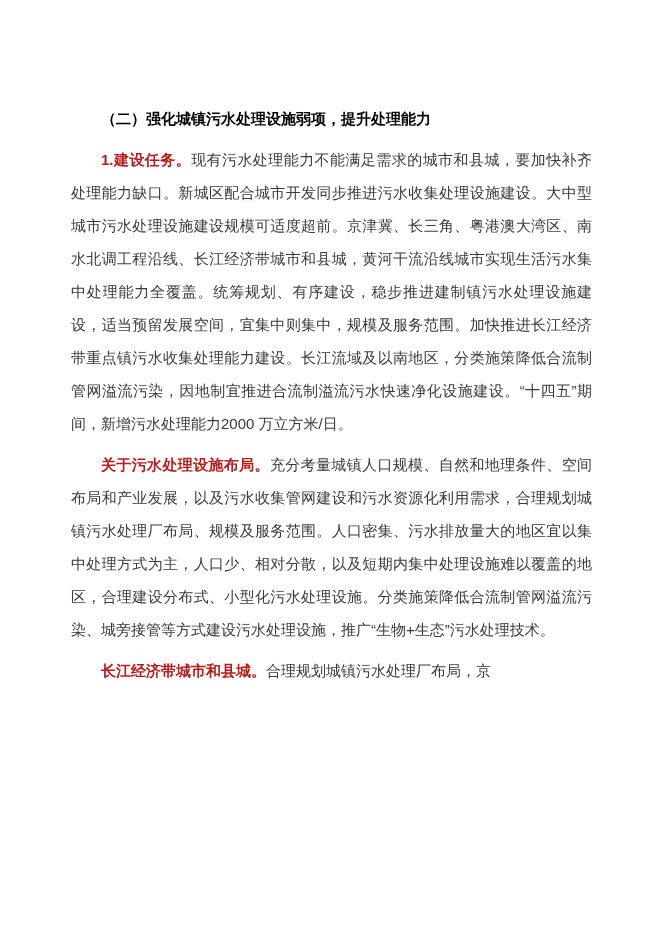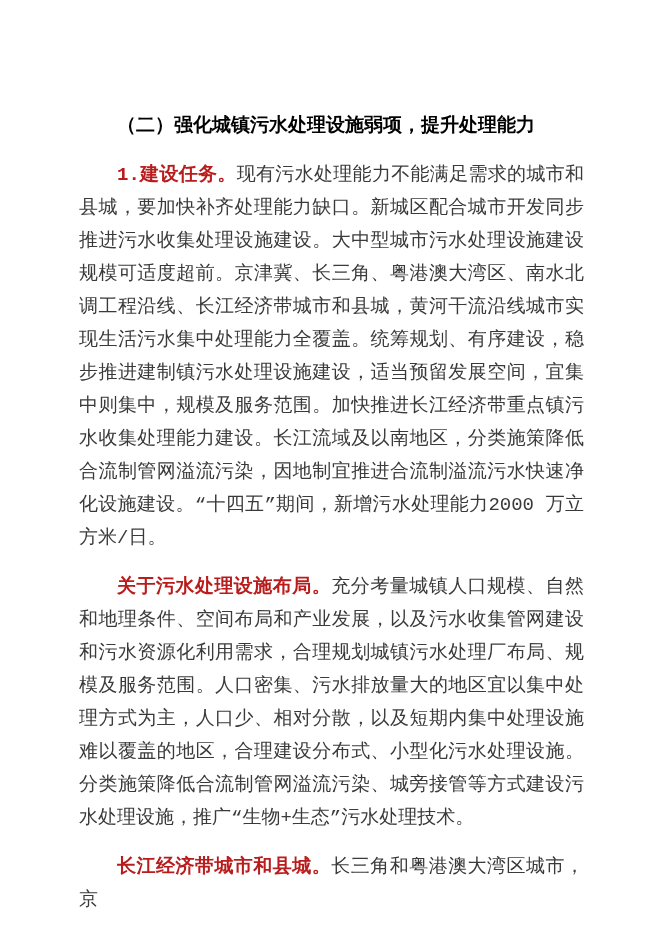--- a/index.html
+++ b/index.html
@@ -10,23 +10,23 @@
   .page {
     position: relative;
     width: 661px;
     height: 927px;
     background: #ffffff;
     box-sizing: border-box;
     padding: 94px 61px 0 63px;
     overflow: hidden;
   }
   .para {
-    margin: 16px;
-    font-family: Liberation Mono, monospace;
-    font-size: 19px;
+    margin: 8px;
+    font-family: Liberation Sans, sans-serif;
+    font-size: 15px;
     line-height: 33px;
     color: #3a3a3a;
     text-align: justify;
     text-indent: 2em;
     word-break: break-all;
   }
   .para .lead {
     font-weight: 700;
     color: #b91c1c;
   }
@@ -41,15 +41,15 @@
 
 <div class="page">
 
   <p class="para heading">（二）强化城镇污水处理设施弱项，提升处理能力</p>
 
   <p class="para"><span class="lead">1.建设任务。</span><span>现有污水处理能力不能满足需求的城市和县城，要加快补齐处理能力缺口。新城区配合城市开发同步推进污水收集处理设施建设。大中型城市污水处理设施建设规模可适度超前。京津冀、长三角、粤港澳大湾区、南水北调工程沿线、长江经济带城市和县城，黄河干流沿线城市实现生活污水集中处理能力全覆盖。统筹规划、有序建设，稳步推进建制镇污水处理设施建设，适当预留发展空间，宜集中则集中，规模及服务范围。加快推进长江经济带重点镇污水收集处理能力建设。长江流域及以南地区，分类施策降低合流制管网溢流污染，因地制宜推进合流制溢流污水快速净化设施建设。“十四五”期间，新增污水处理能力2000 万立方米/日。</span></p>
 
 
   <p class="para"><span class="lead">关于污水处理设施布局。</span><span>充分考量城镇人口规模、自然和地理条件、空间布局和产业发展，以及污水收集管网建设和污水资源化利用需求，合理规划城镇污水处理厂布局、规模及服务范围。人口密集、污水排放量大的地区宜以集中处理方式为主，人口少、相对分散，以及短期内集中处理设施难以覆盖的地区，合理建设分布式、小型化污水处理设施。分类施策降低合流制管网溢流污染、城旁接管等方式建设污水处理设施，推广“生物+生态”污水处理技术。</span></p>
 
-  <p class="para"><span class="lead">长江经济带城市和县城。</span><span>长三角和粤港澳大湾区城市，京</span></p>
+  <p class="para"><span class="lead">长江经济带城市和县城。</span><span>合理规划城镇污水处理厂布局，京</span></p>
 
 </div>
 
 </body></html>

